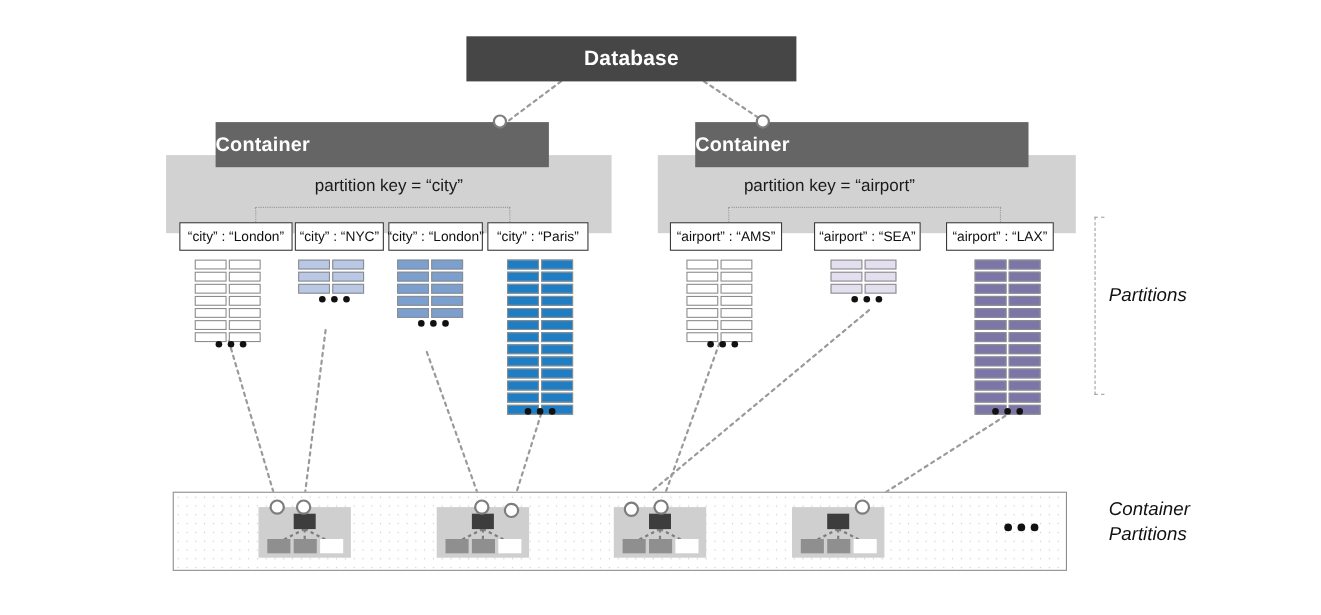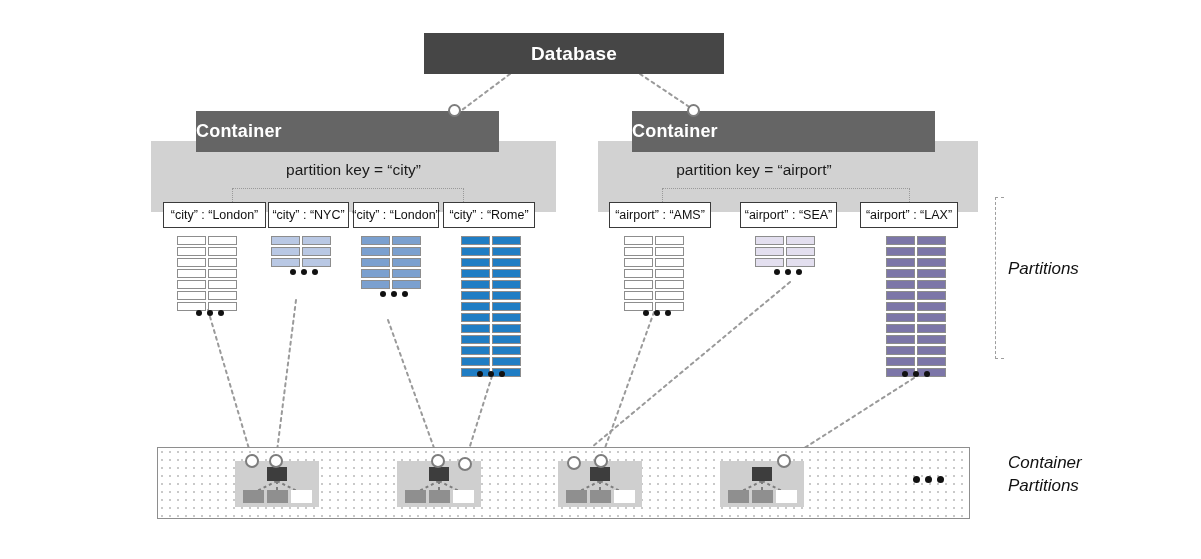--- a/index.html
+++ b/index.html
@@ -91,21 +91,21 @@
   <div class="abs chip" style="left:163px;top:202px;width:103px;height:26px;">
     <span>“city” : “London”</span>
   </div>
   <div class="abs chip" style="left:268px;top:202px;width:81px;height:26px;">
     <span>“city” : “NYC”</span>
   </div>
   <div class="abs chip" style="left:353px;top:202px;width:86px;height:26px;">
     <span>“city” : “London”</span>
   </div>
   <div class="abs chip" style="left:443px;top:202px;width:92px;height:26px;">
-    <span>“city” : “Rome”</span>
+    <span>“city” : “Paris”</span>
   </div>
 
   <div class="abs stack" id="stack-0-0" style="left:177px;top:236px;">
       <div class="stackcol">
         <div class="row" style="background: rgb(255, 255, 255); border-color: rgb(141, 141, 141);"></div>
         <div class="row" style="background: rgb(255, 255, 255); border-color: rgb(141, 141, 141);"></div>
         <div class="row" style="background: rgb(255, 255, 255); border-color: rgb(141, 141, 141);"></div>
         <div class="row" style="background: rgb(255, 255, 255); border-color: rgb(141, 141, 141);"></div>
         <div class="row" style="background: rgb(255, 255, 255); border-color: rgb(141, 141, 141);"></div>
         <div class="row" style="background: rgb(255, 255, 255); border-color: rgb(141, 141, 141);"></div>

